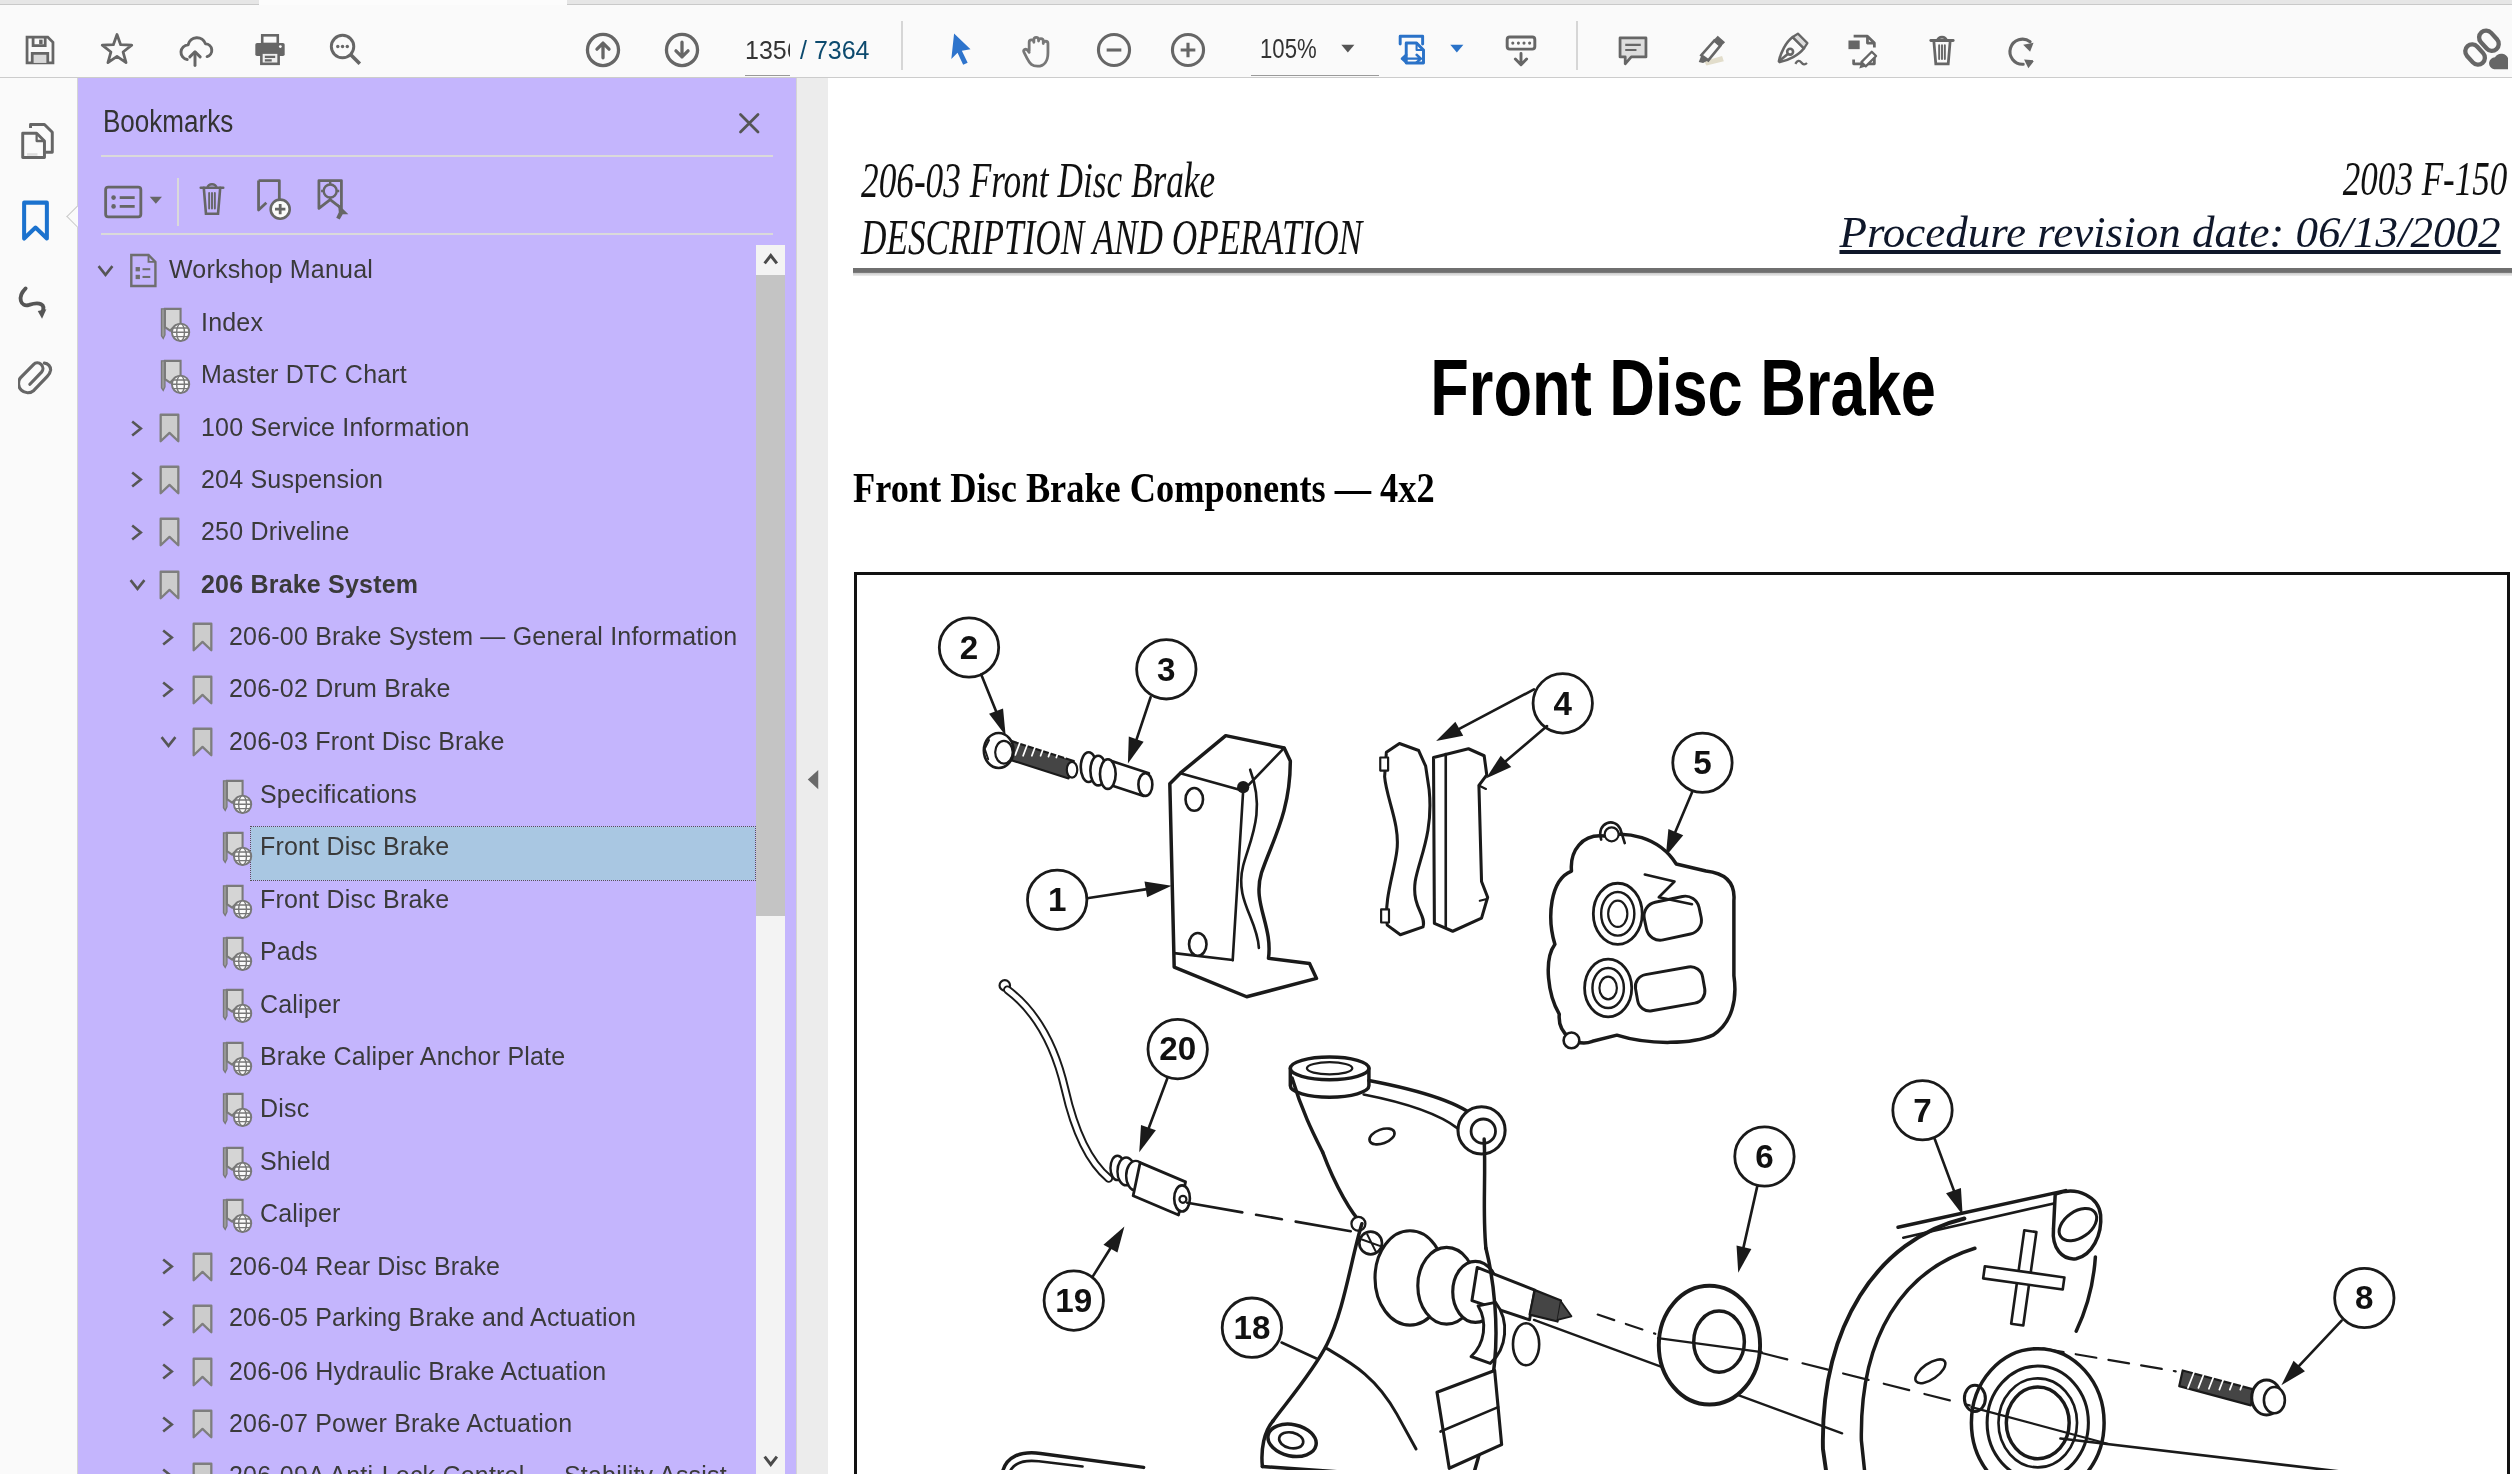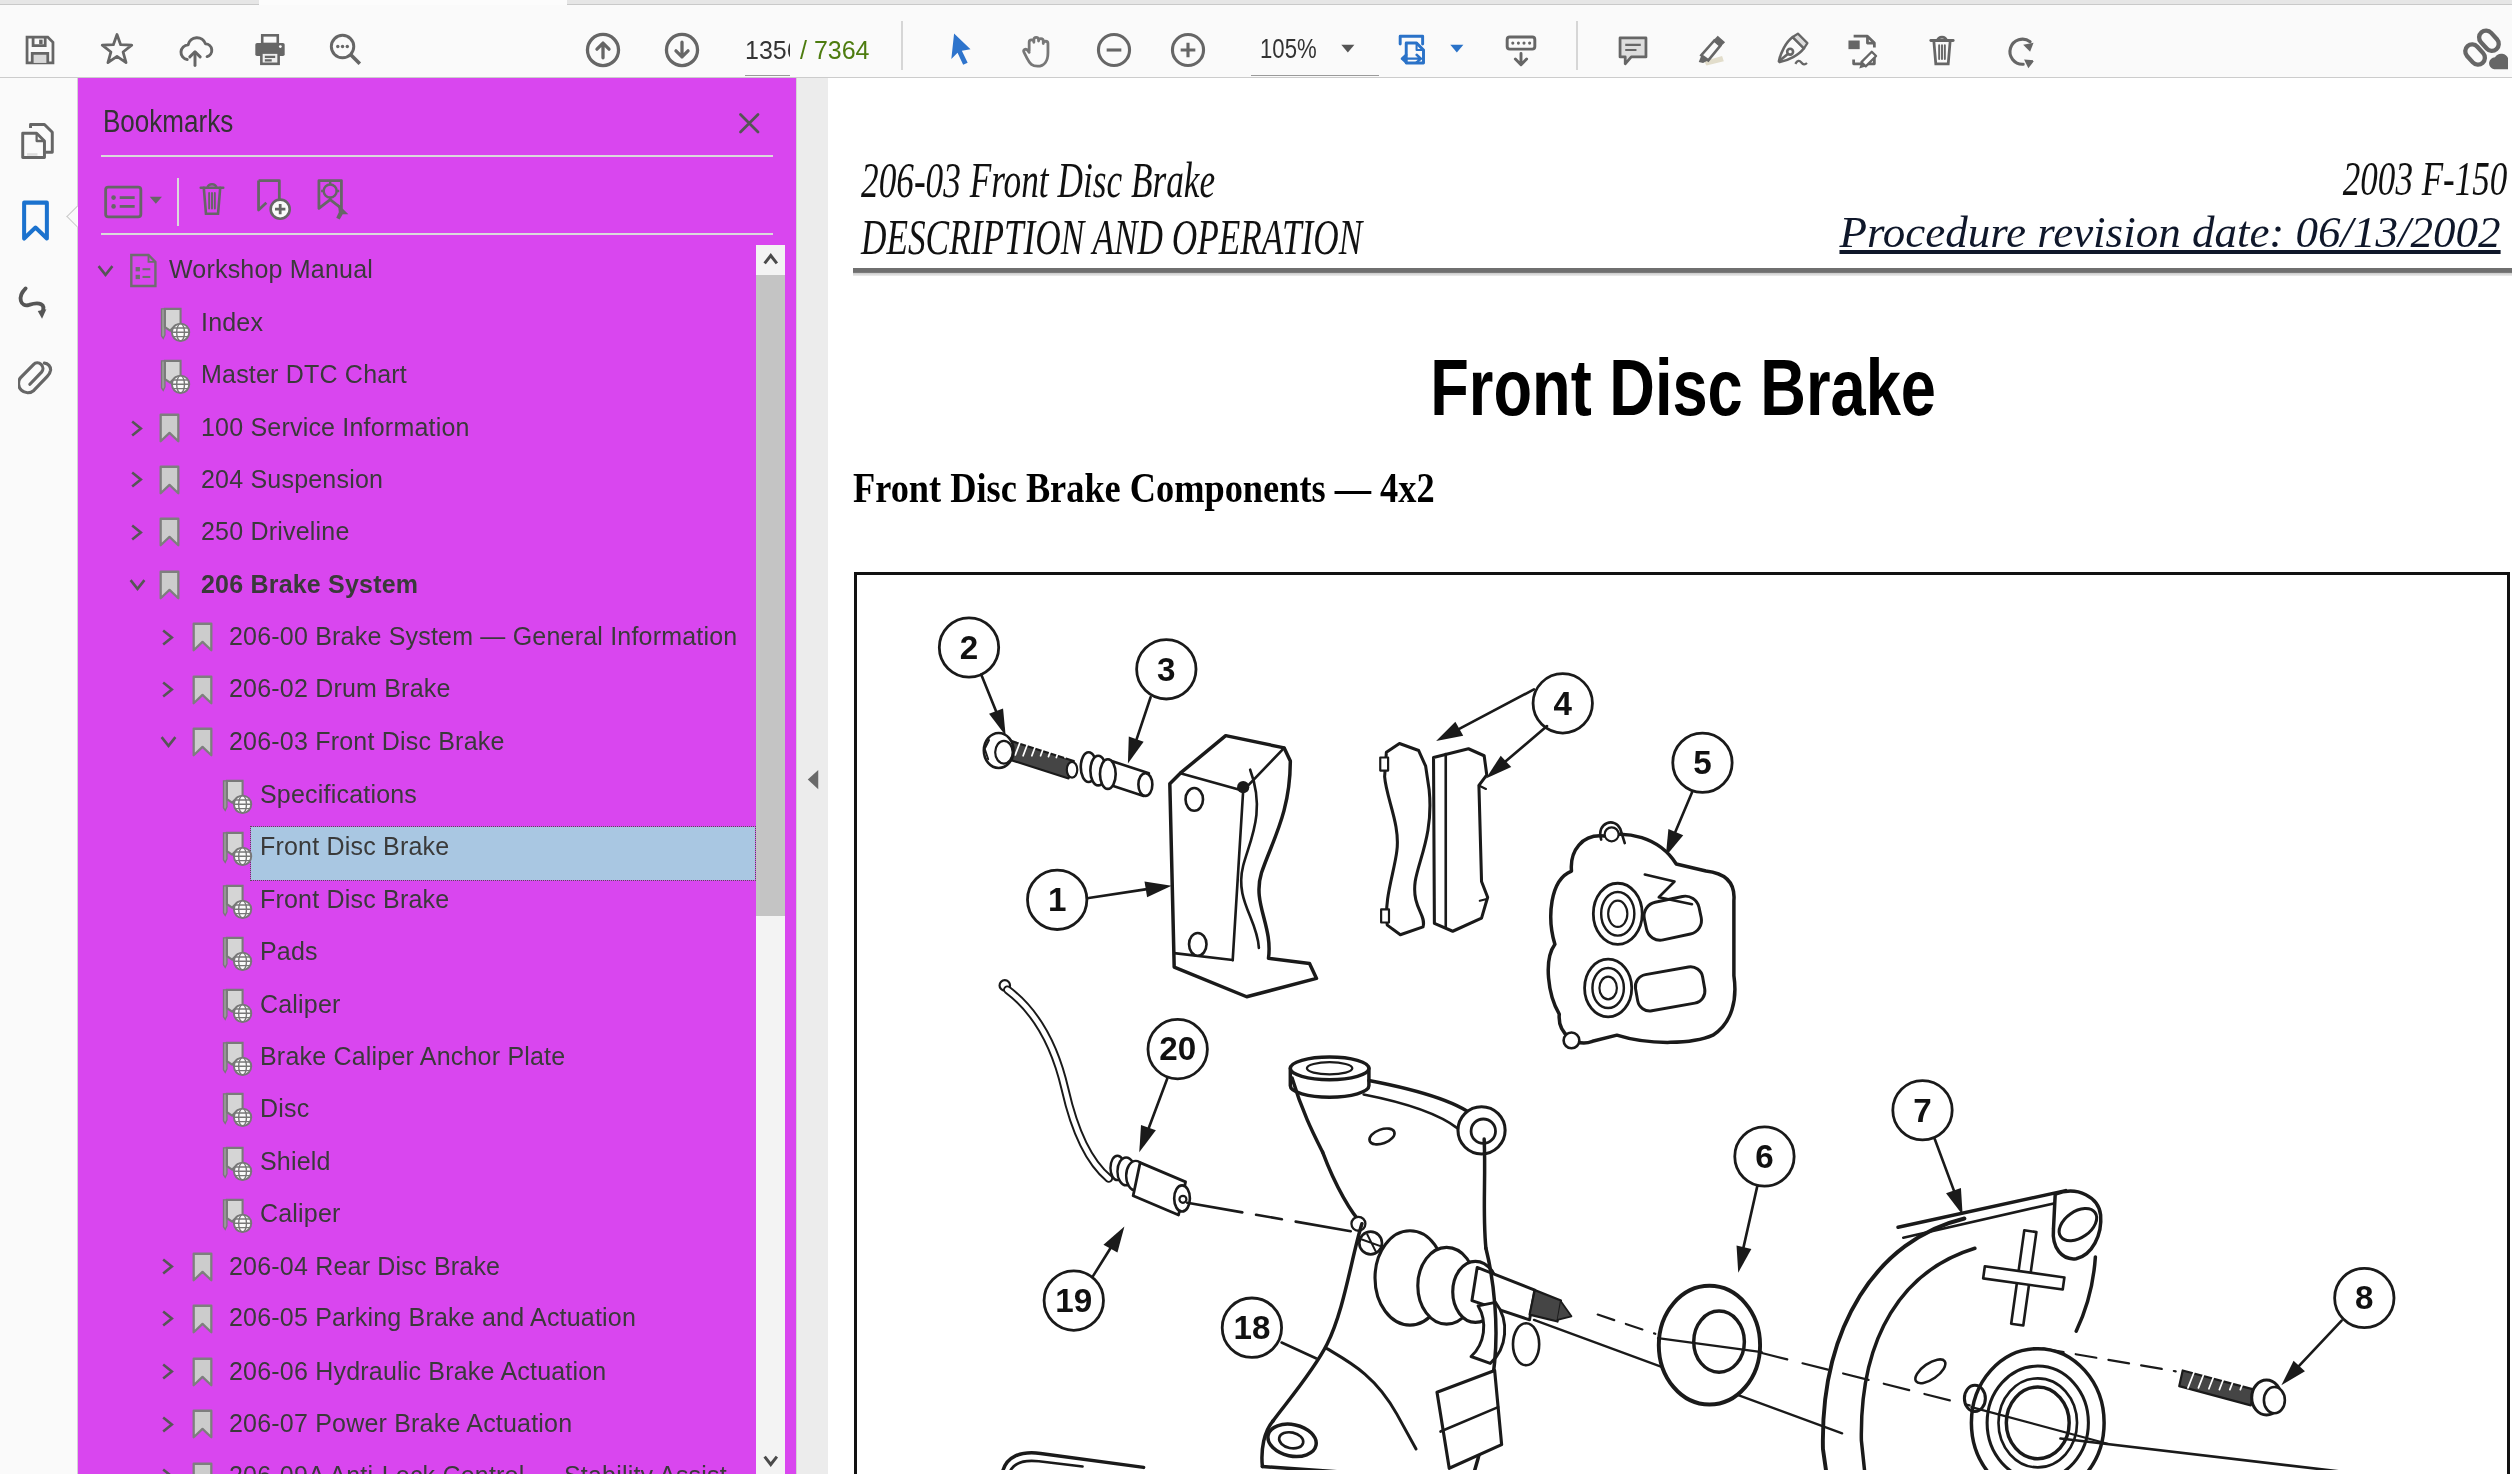--- a/index.html
+++ b/index.html
@@ -7,21 +7,21 @@
   .abs{position:absolute;}
   
   #tabstrip{left:0;top:0;width:2512px;height:4.4px;background:#e6e6e6;border-bottom:0.9px solid #c9c9c9;}
   #tabwhite{left:259px;top:0;width:308px;height:5.2px;background:#fcfcfc;}
   #toolbar{left:0;top:5.2px;width:2512px;height:72px;background:#fafafa;border-bottom:0.9px solid #cccccc;}
   .tbsep{position:absolute;top:15.7px;width:1.7px;height:49px;background:#d6d6d6;}
   .ticon{position:absolute;top:26px;}
   
   #sidebar{left:0;top:78px;width:77px;height:1397px;background:#fafafa;border-right:0.9px solid #d4d4d4;}
   
-  #panel{left:78px;top:78px;width:718px;height:1397px;background:#d946ef;border-right:0.9px solid #d4d4d4;}
+  #panel{left:78px;top:78px;width:718px;height:1397px;background:#c4b5fd;border-right:0.9px solid #d4d4d4;}
   #paneltitle{left:25px;top:26px;font-size:31px;color:#333;transform:scaleX(0.84);transform-origin:0 0;}
   .psep{position:absolute;left:23px;width:672px;height:1.7px;background:#dadada;}
   
   #gutter{left:797px;top:78px;width:31px;height:1397px;background:#ececec;}
   .row{position:absolute;height:52px;display:flex;align-items:center;font-size:25px;color:#3a3a3a;white-space:nowrap;letter-spacing:0.2px;}
   
   #vscroll{left:756px;top:245px;width:29px;height:1230px;background:#f3f3f3;}
   #vthumb{left:0px;top:30px;width:29px;height:641px;background:#c4c4c4;}
   
   #page{left:828px;top:78px;width:1684px;height:1397px;background:#ffffff;}
@@ -72,21 +72,21 @@
     </svg>
     <svg class="ticon" style="left:584px;" width="38" height="38" viewBox="0 0 44 44" fill="none" stroke="#666" stroke-width="3.8" stroke-linecap="round" stroke-linejoin="round">
       <circle cx="22" cy="22" r="18"></circle>
       <path d="M22 31 V14 M15 21 l7 -7 l7 7"></path>
     </svg>
     <svg class="ticon" style="left:663px;" width="38" height="38" viewBox="0 0 44 44" fill="none" stroke="#666" stroke-width="3.8" stroke-linecap="round" stroke-linejoin="round">
       <circle cx="22" cy="22" r="18"></circle>
       <path d="M22 13 V30 M15 23 l7 7 l7 -7"></path>
     </svg>
     <div class="abs" style="left:745px;top:23px;width:45px;height:47px;border-bottom:1.7px solid #999;font-size:25px;color:#333;line-height:44px;overflow:hidden;white-space:nowrap;">1356</div>
-    <div class="abs" style="left:800px;top:23px;width:105px;height:45px;font-size:25px;color:#4d7c0f;line-height:44px;">/ 7364</div>
+    <div class="abs" style="left:800px;top:23px;width:105px;height:45px;font-size:25px;color:#0c4a6e;line-height:44px;">/ 7364</div>
     <div class="tbsep" style="left:901px;"></div>
     <svg class="ticon" style="left:942px;" width="38" height="38" viewBox="0 0 44 44">
       <path d="M14 3 L33 21 L23 22.8 L29.7 36.7 L24.5 39.2 L18 25.3 L10.8 32.5 Z" fill="#2e74cc"></path>
     </svg>
     <svg class="ticon" style="left:1017px;" width="40" height="40" viewBox="0 0 46 46" fill="none" stroke="#777" stroke-width="3.2" stroke-linecap="round" stroke-linejoin="round">
       <path d="M14 23 V13 a2.7 2.7 0 0 1 5.4 0 V10 a2.7 2.7 0 0 1 5.4 0 V11.5 a2.7 2.7 0 0 1 5.4 0 V14.5 a2.7 2.7 0 0 1 5.4 0 V25 c0 9.5 -4.2 15.5 -12 15.5 c-6.2 0 -8.8 -2.6 -12 -8.9 l-3.5 -7 c-1.5 -2.9 1.9 -5 3.9 -2.5 l2 2.5"></path>
     </svg>
     <svg class="ticon" style="left:1095px;" width="38" height="38" viewBox="0 0 44 44" fill="none" stroke="#666" stroke-width="3.6">
       <circle cx="22" cy="22" r="18"></circle>
       <path d="M13.5 22 h17"></path>

